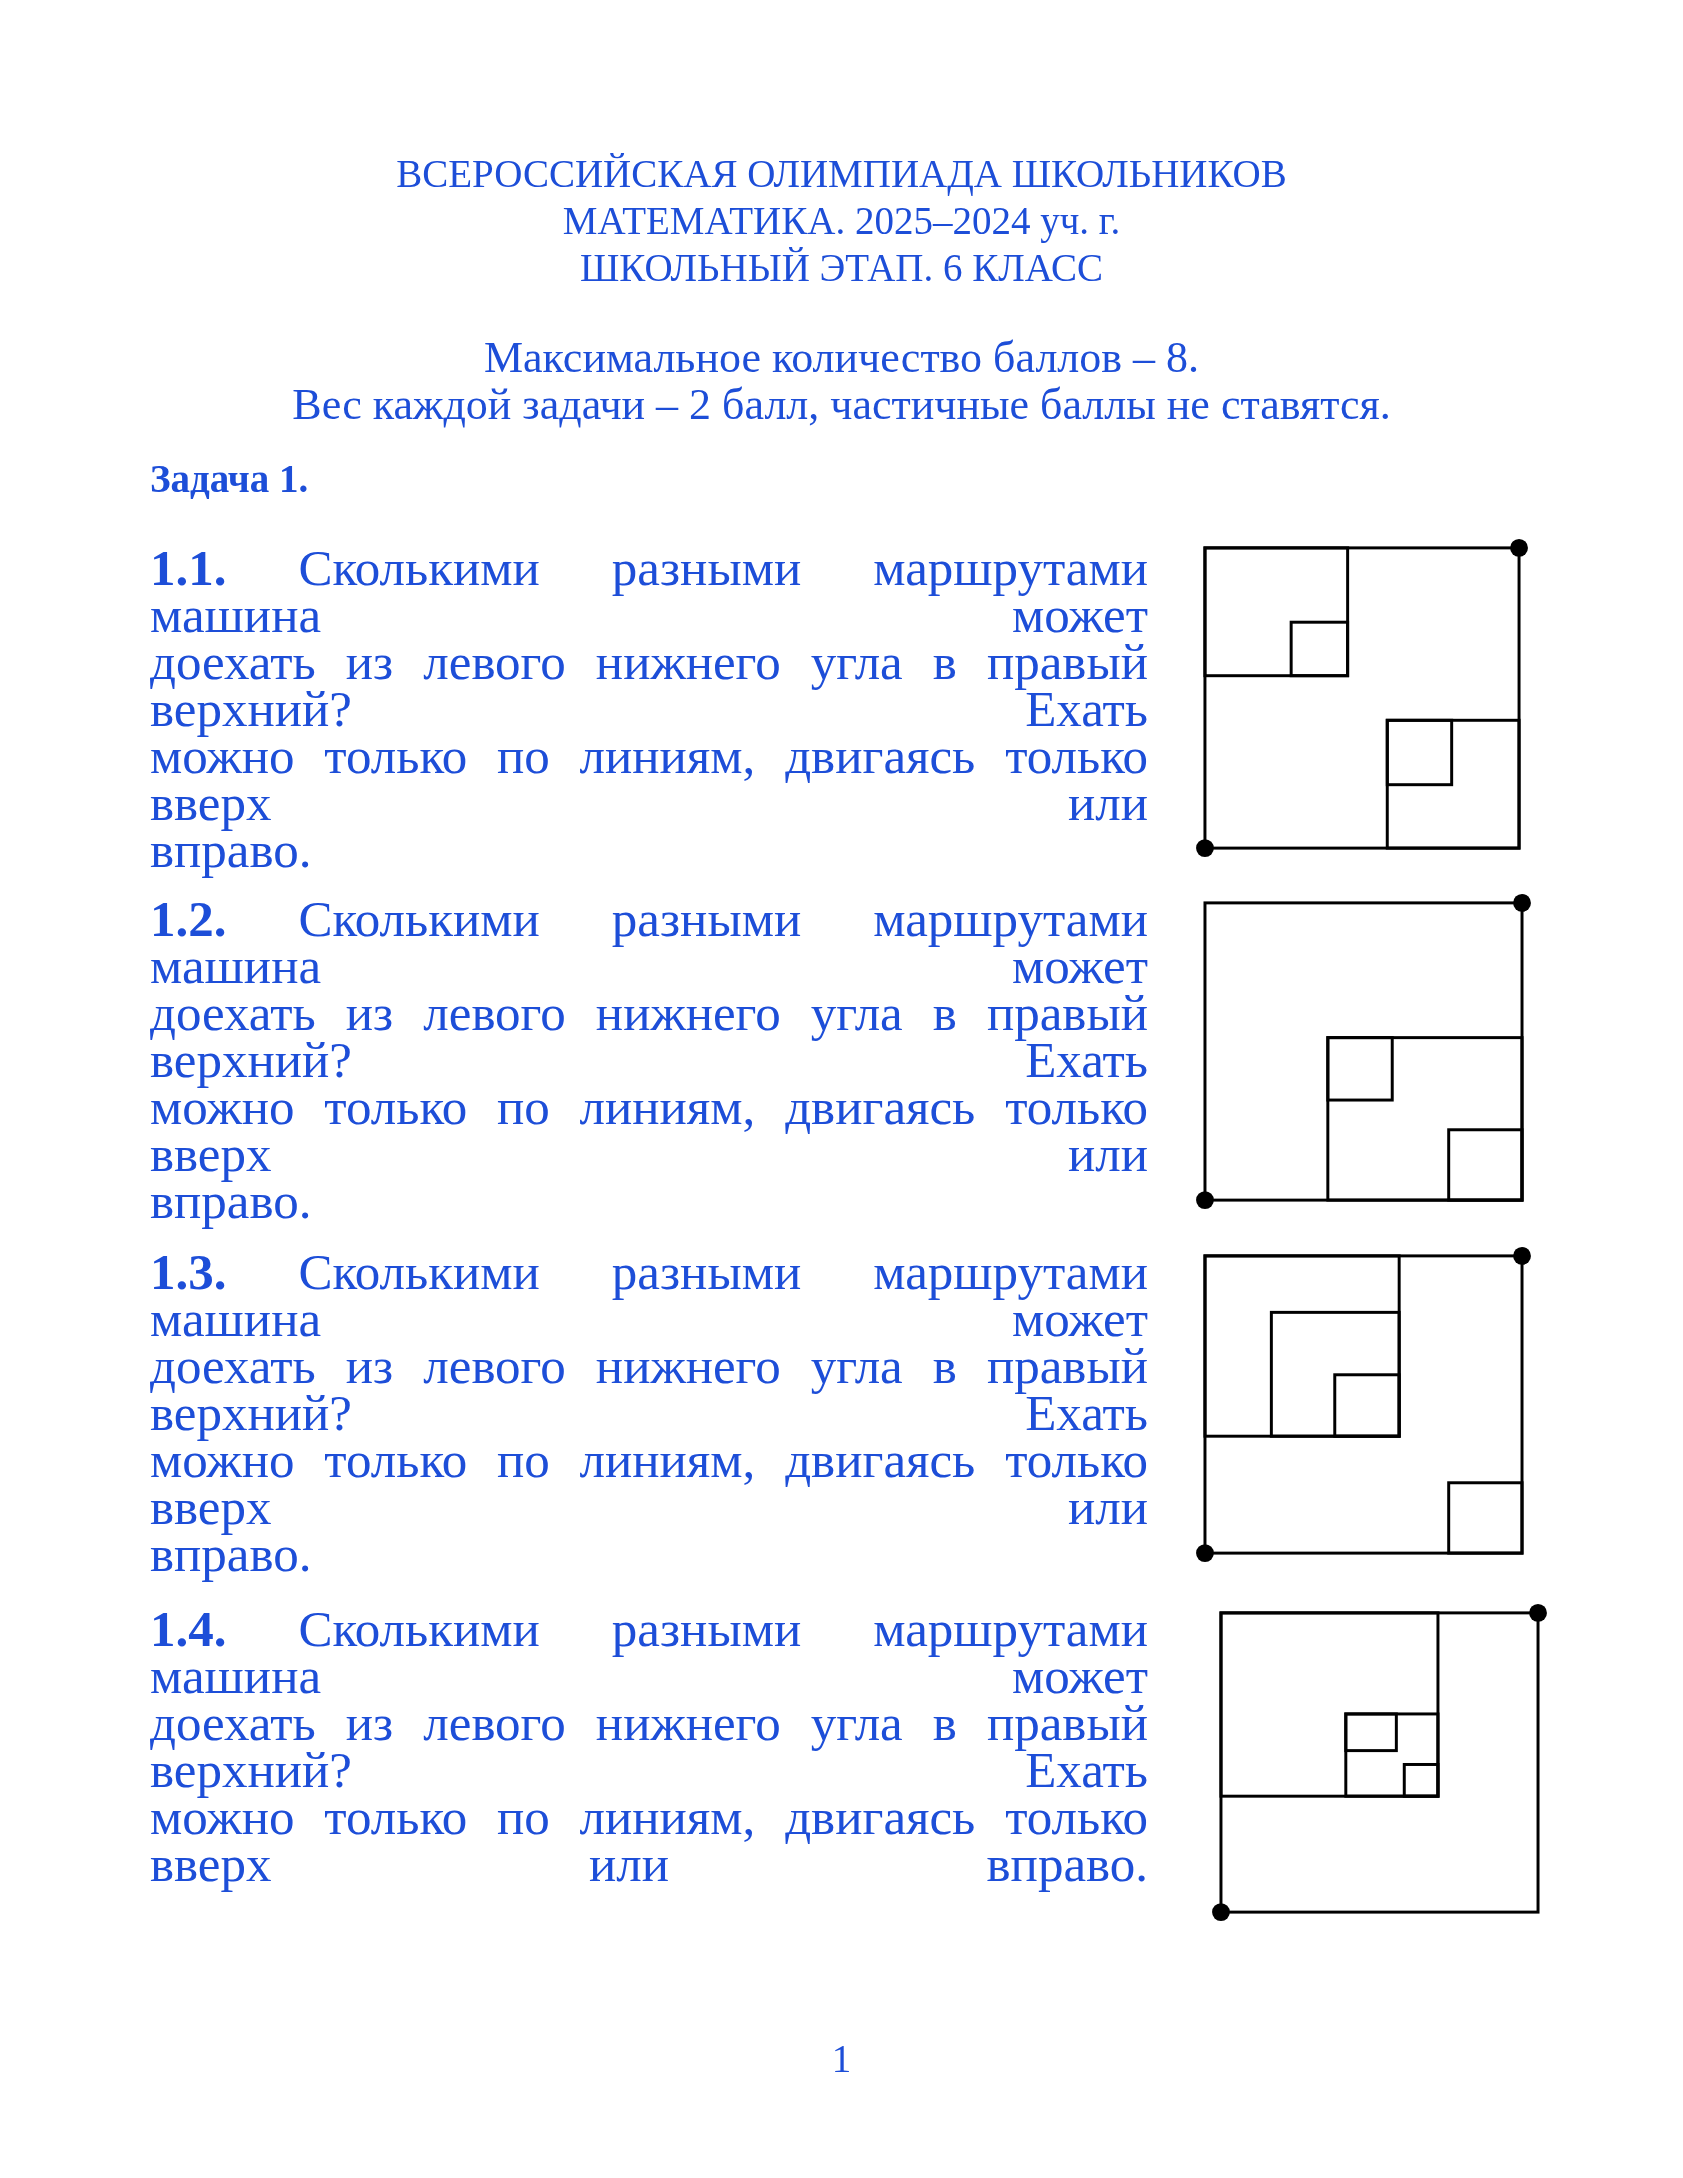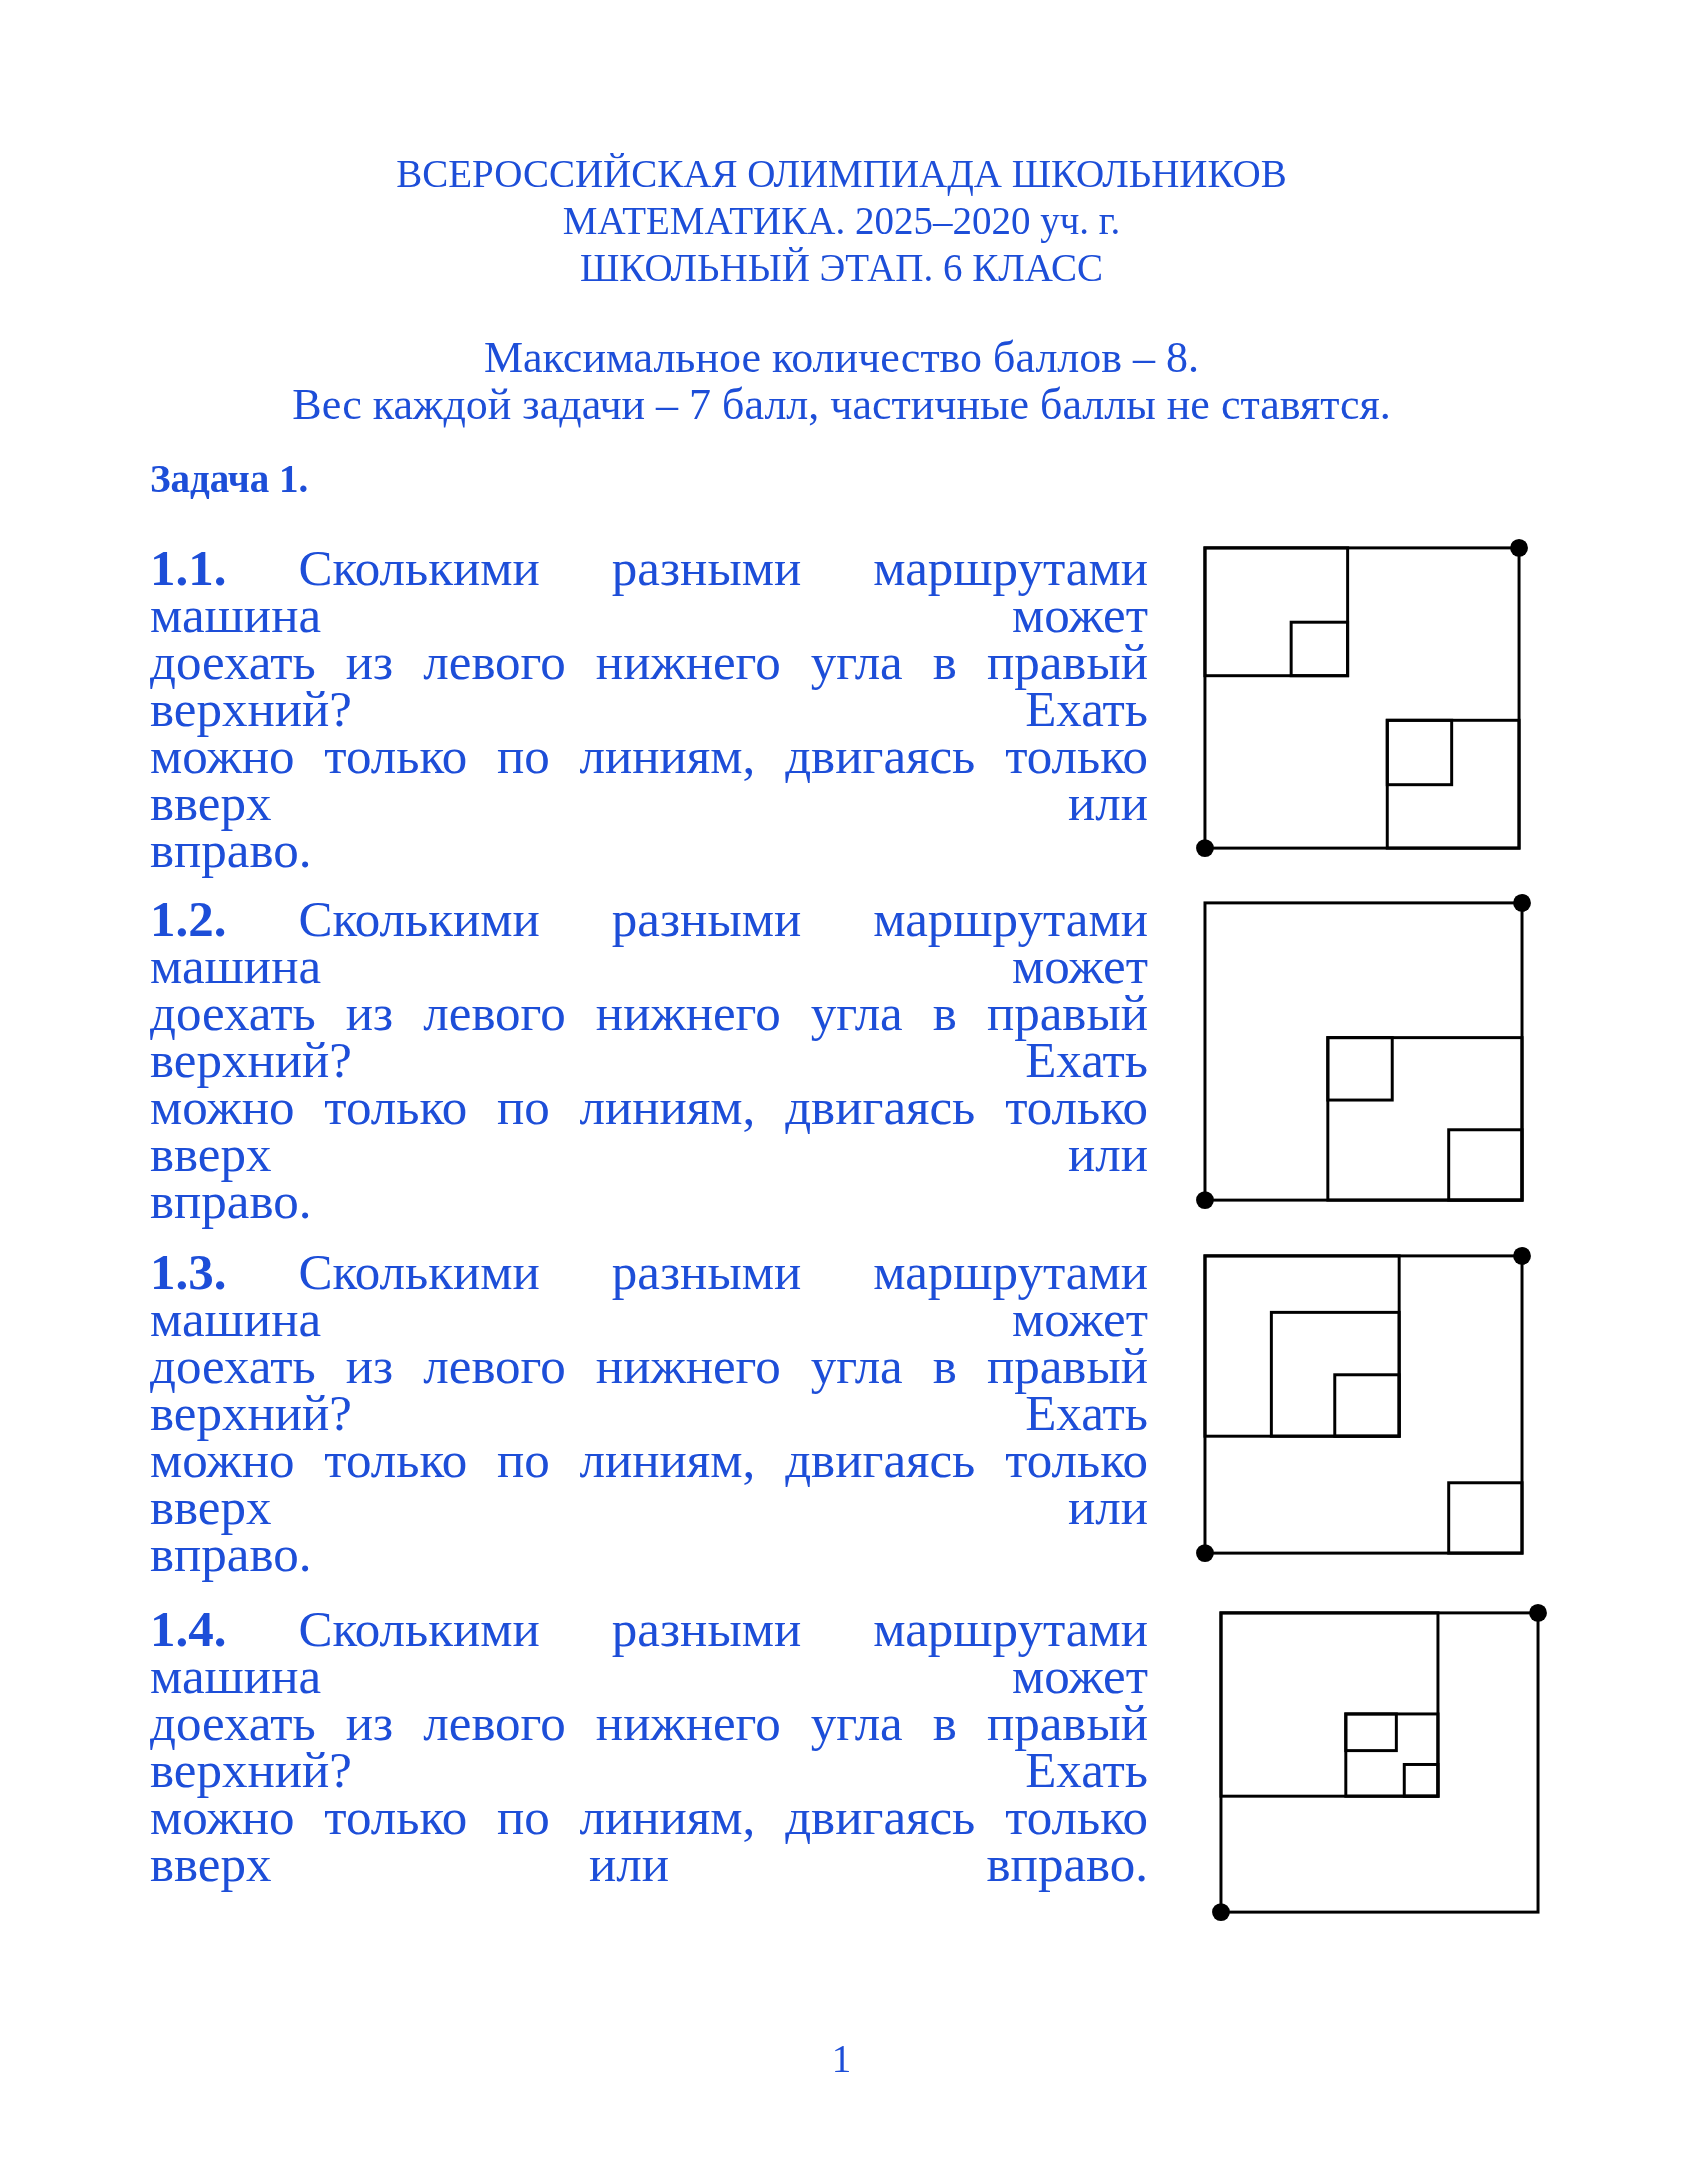--- a/index.html
+++ b/index.html
@@ -70,27 +70,27 @@
     line-height: 47px;
   }
 </style>
 </head>
 <body>
 
 <div class="page">
 
   <div class="doc-title">
     <div>ВСЕРОССИЙСКАЯ ОЛИМПИАДА ШКОЛЬНИКОВ</div>
-    <div>МАТЕМАТИКА. 2025–2020 уч. г.</div>
+    <div>МАТЕМАТИКА. 2025–2024 уч. г.</div>
     <div>ШКОЛЬНЫЙ ЭТАП. 6 КЛАСС</div>
   </div>
 
   <div class="doc-subtitle">
     <div>Максимальное количество баллов – 8.</div>
-    <div>Вес каждой задачи – 7 балл, частичные баллы не ставятся.</div>
+    <div>Вес каждой задачи – 2 балл, частичные баллы не ставятся.</div>
   </div>
 
   <div class="section-title">Задача 1.</div>
 
   <div class="problem p1">
     <div class="pline"><b class="pnum">1.1.</b> <span>Сколькими разными маршрутами машина может</span></div>
     <div class="pline">доехать из левого нижнего угла в правый верхний? Ехать</div>
     <div class="pline">можно только по линиям, двигаясь только вверх или</div>
     <div class="pline lastline">вправо.</div>
   </div>

